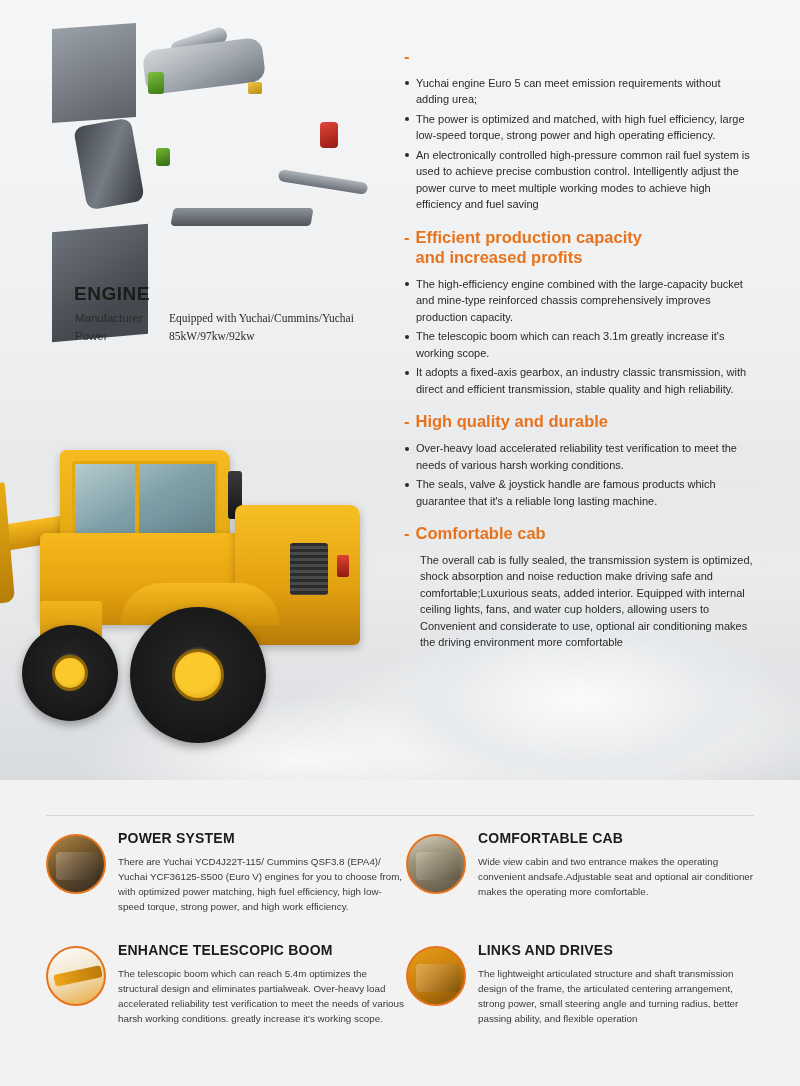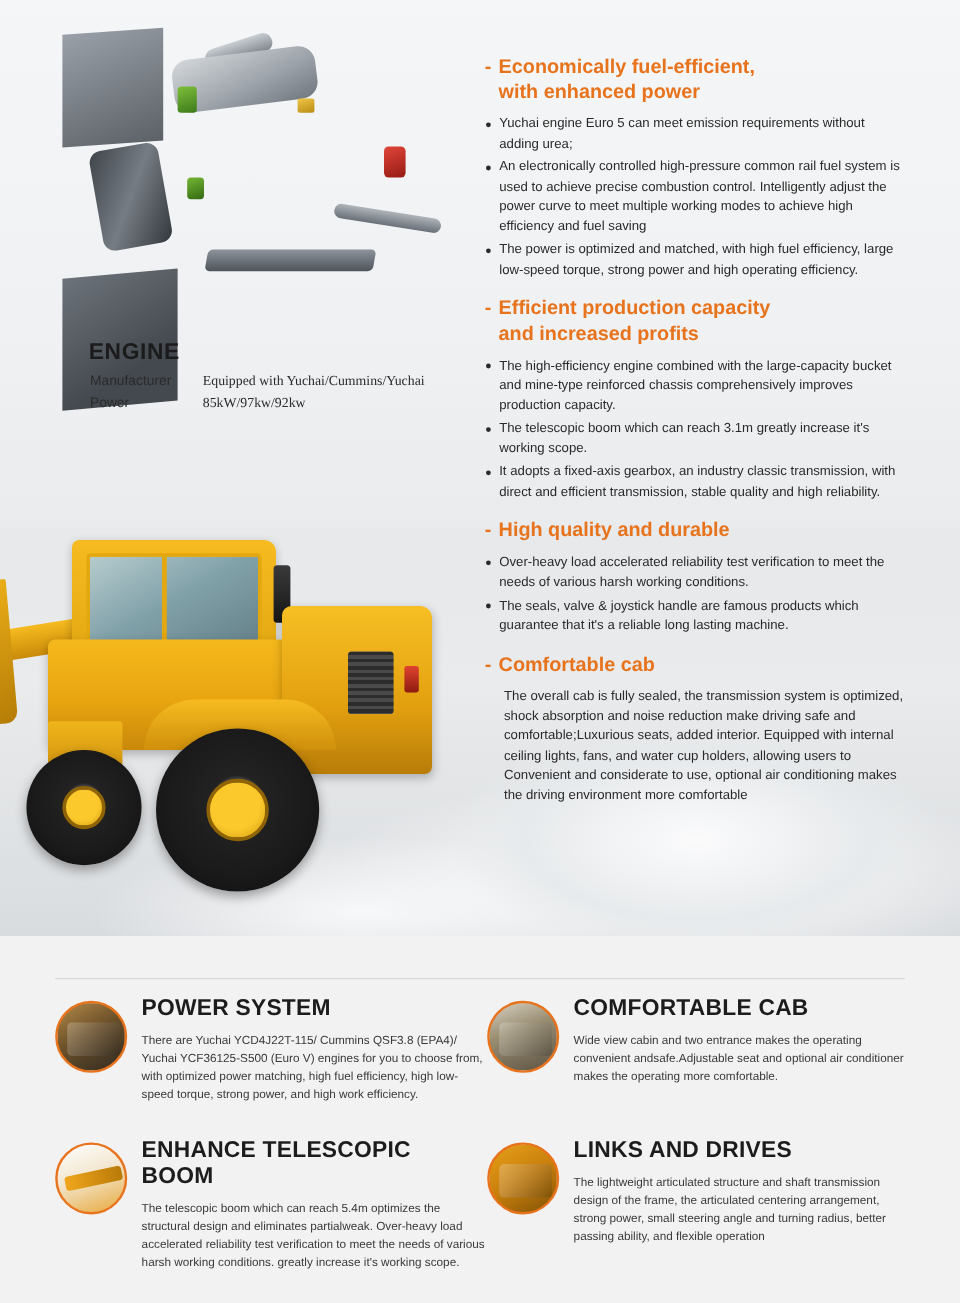--- a/index.html
+++ b/index.html
@@ -253,21 +253,21 @@
     background: linear-gradient(120deg, rgba(255,255,255,0.25), rgba(0,0,0,0.15));
     border-radius: 4px;
   }
   .thumb-c:after {
     content:""; position:absolute; left:6px; top:22px; width:48px; height:12px;
     background: linear-gradient(90deg,#f0a61c, #b97a08);
     border-radius: 3px; transform: rotate(-12deg);
   }
   .card-body { flex: 1; }
   .card-title {
-    font-size: 19px; font-weight: bold; color: #1c1c1c;
+    font-size: 14px; font-weight: bold; color: #1c1c1c;
     margin-bottom: 8px; letter-spacing: 0.2px;
   }
   .card-text {
     font-size: 9.8px; line-height: 15px; color: #3a3a3a;
   }
 </style>
 </head>
 <body>
 
 <div class="page">
@@ -321,29 +321,25 @@
       <div class="ld-tire-rear"></div>
       <div class="ld-hub ld-hub-front"></div>
       <div class="ld-hub ld-hub-rear"></div>
     </div>
 
     <div class="features">
 
       <div class="feat-block">
         <div class="feat-head">
           <span class="feat-dash">-</span>
-          <span>
-            <span>Economically fuel-efficient,</span><br>
-            <span>with enhanced power</span>
-          </span>
         </div>
         <ul class="feat-list">
           <li>Yuchai engine Euro 5 can meet emission requirements without adding urea;</li>
+          <li>The power is optimized and matched, with high fuel efficiency, large low-speed torque, strong power and high operating efficiency.</li>
           <li>An electronically controlled high-pressure common rail fuel system is used to achieve precise combustion control. Intelligently adjust the power curve to meet multiple working modes to achieve high efficiency and fuel saving</li>
-          <li>The power is optimized and matched, with high fuel efficiency, large low-speed torque, strong power and high operating efficiency.</li>
         </ul>
       </div>
 
       <div class="feat-block">
         <div class="feat-head">
           <span class="feat-dash">-</span>
           <span>
             <span>Efficient production capacity</span><br>
             <span>and increased profits</span>
           </span>

